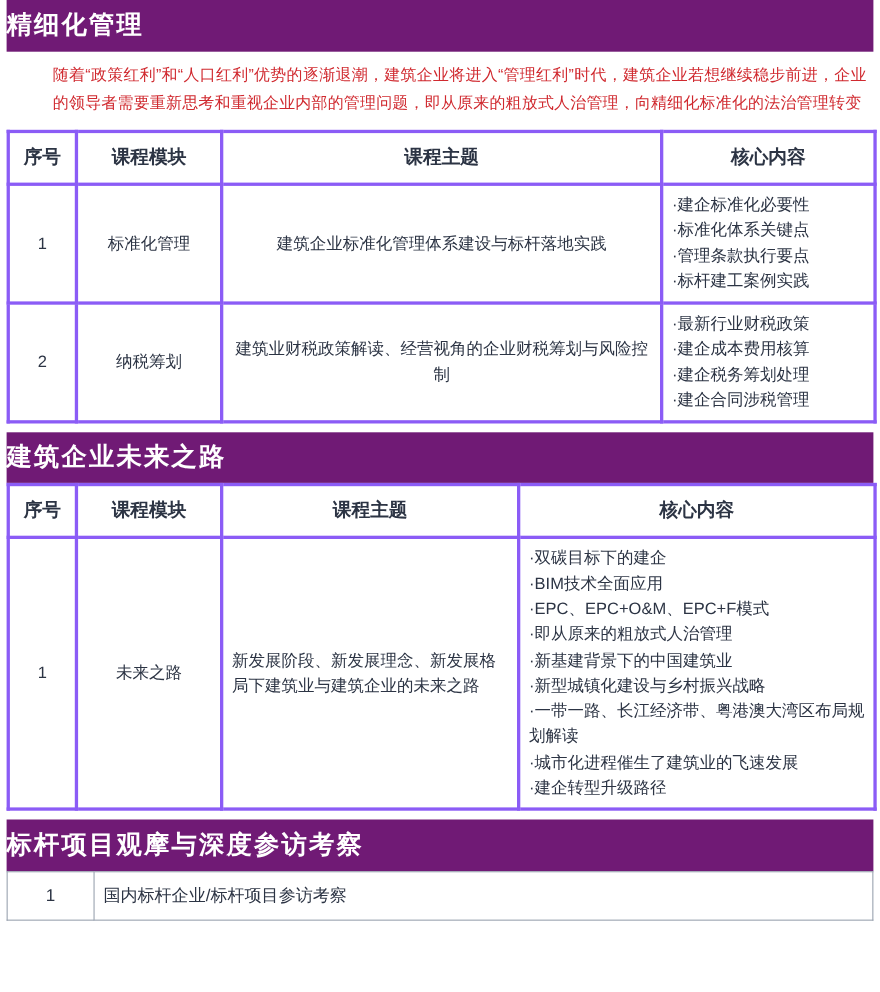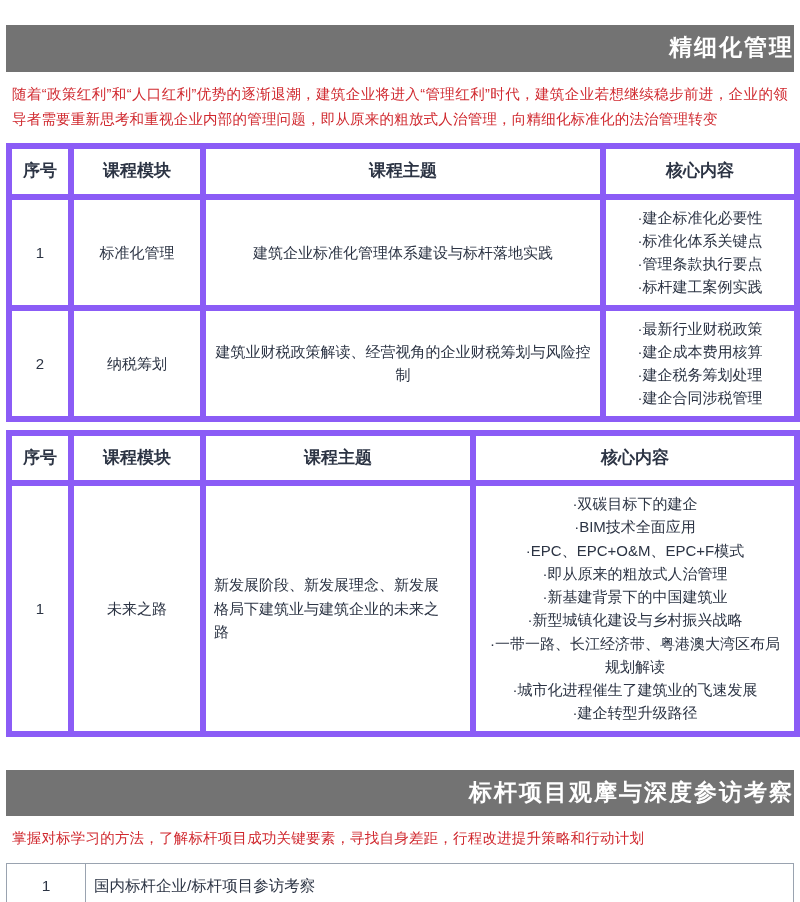--- a/index.html
+++ b/index.html
@@ -14,50 +14,50 @@
     -webkit-font-smoothing: antialiased;
   }
   .page {
     width: 800px;
     box-sizing: border-box;
     padding: 0 6px 8px 6px;
   }
 
   
   .section-header {
-    background: #737373;
+    background: #701a75;
     color: #ffffff;
-    text-align: right;
+    text-align: left;
     font-size: 23px;
     font-weight: bold;
     letter-spacing: 2px;
     padding: 9px 0 10px 0;
     line-height: 1.2;
-    margin-top: 25px;
   }
 
   
   .intro {
     color: #d0292f;
     font-size: 14.5px;
     line-height: 1.75;
     text-align: justify;
     padding: 10px 6px 11px 6px;
     letter-spacing: 0.2px;
+    margin-left: 36px;
   }
 
   
   table.course {
     width: 100%;
     border-collapse: collapse;
     table-layout: fixed;
   }
   table.course th,
   table.course td {
-    border: 6px solid #8b5cf6;
+    border: 3px solid #8b5cf6;
     vertical-align: middle;
     padding: 6px 8px;
     font-size: 15px;
     line-height: 1.55;
   }
   table.course th {
     font-weight: bold;
     font-size: 17px;
     text-align: center;
     padding: 9px 4px;
@@ -74,21 +74,21 @@
   td.c-topic {
     text-align: center;
     font-size: 15.5px;
     line-height: 1.7;
   }
   td.c-topic.left {
     text-align: left;
     padding-right: 18px;
   }
   td.c-core {
-    text-align: center;
+    text-align: left;
     font-size: 14.5px;
     line-height: 1.62;
     padding-left: 12px;
   }
   td.c-core .bullet-line {
     white-space: nowrap;
   }
   td.c-core .bullet-line.wrap {
     white-space: normal;
     text-indent: 0;
@@ -161,20 +161,21 @@
           <div class="bullet-line">·建企成本费用核算</div>
           <div class="bullet-line">·建企税务筹划处理</div>
           <div class="bullet-line">·建企合同涉税管理</div>
         </td>
       </tr>
     </tbody>
   </table>
 
   <div class="gap-sm"></div>
 
+  <div class="section-header">建筑企业未来之路</div>
 
   <table class="course">
     <colgroup>
       <col style="width:62px">
       <col style="width:132px">
       <col style="width:270px">
       <col style="width:324px">
     </colgroup>
     <thead>
       <tr>
@@ -200,21 +201,20 @@
           <div class="bullet-line">·城市化进程催生了建筑业的飞速发展</div>
           <div class="bullet-line">·建企转型升级路径</div>
         </td>
       </tr>
     </tbody>
   </table>
 
   <div class="gap-sm"></div>
 
   <div class="section-header">标杆项目观摩与深度参访考察</div>
-  <div class="intro">掌握对标学习的方法，了解标杆项目成功关键要素，寻找自身差距，行程改进提升策略和行动计划</div>
 
   <table class="simple">
     <tbody>
       <tr>
         <td class="s-index">1</td>
         <td class="s-text">国内标杆企业/标杆项目参访考察</td>
       </tr>
 
     </tbody>
   </table>

